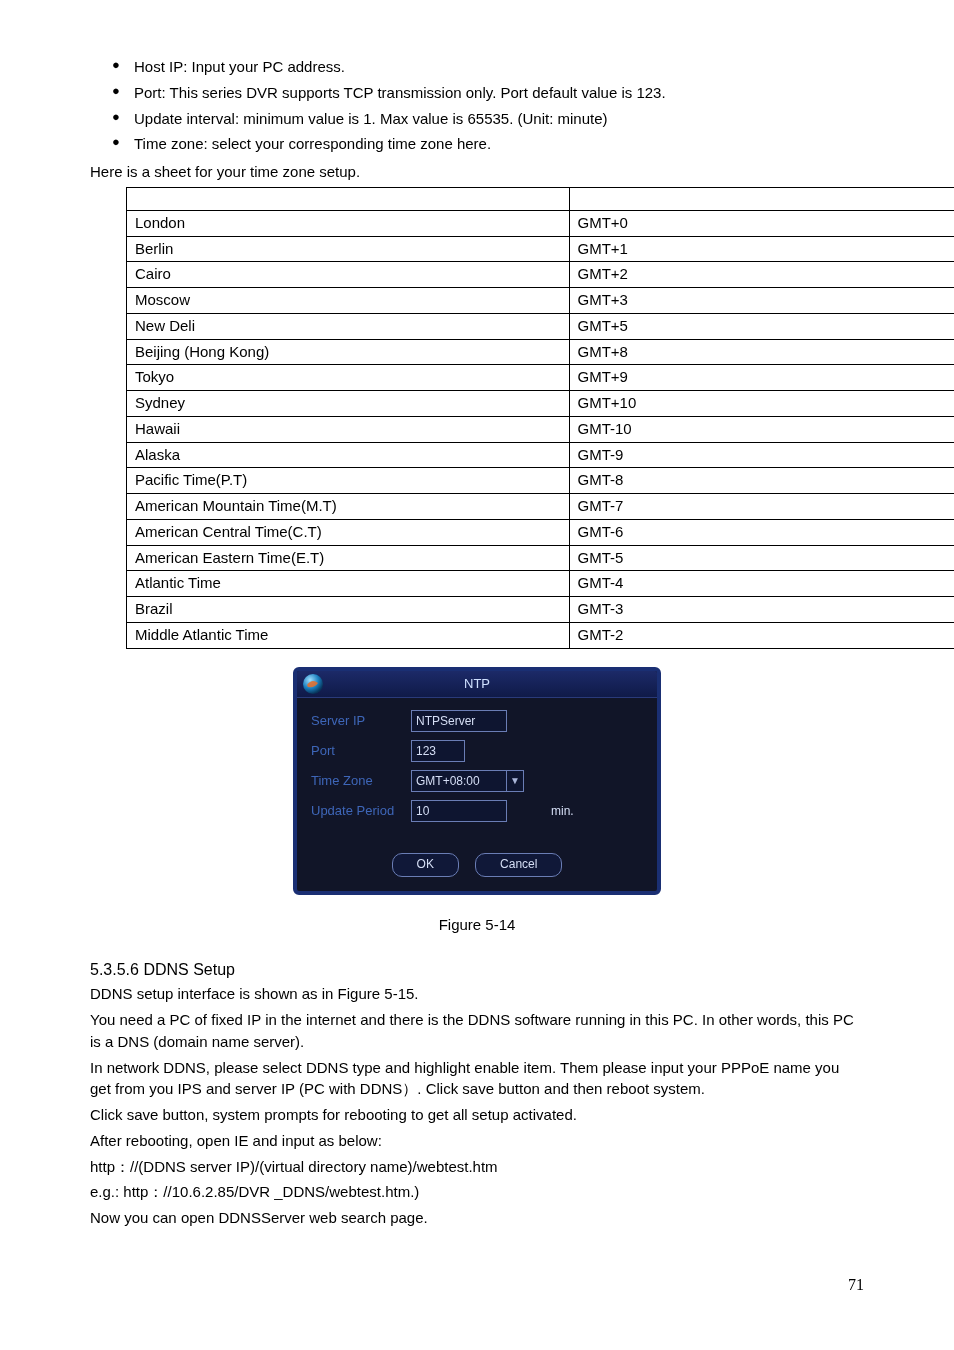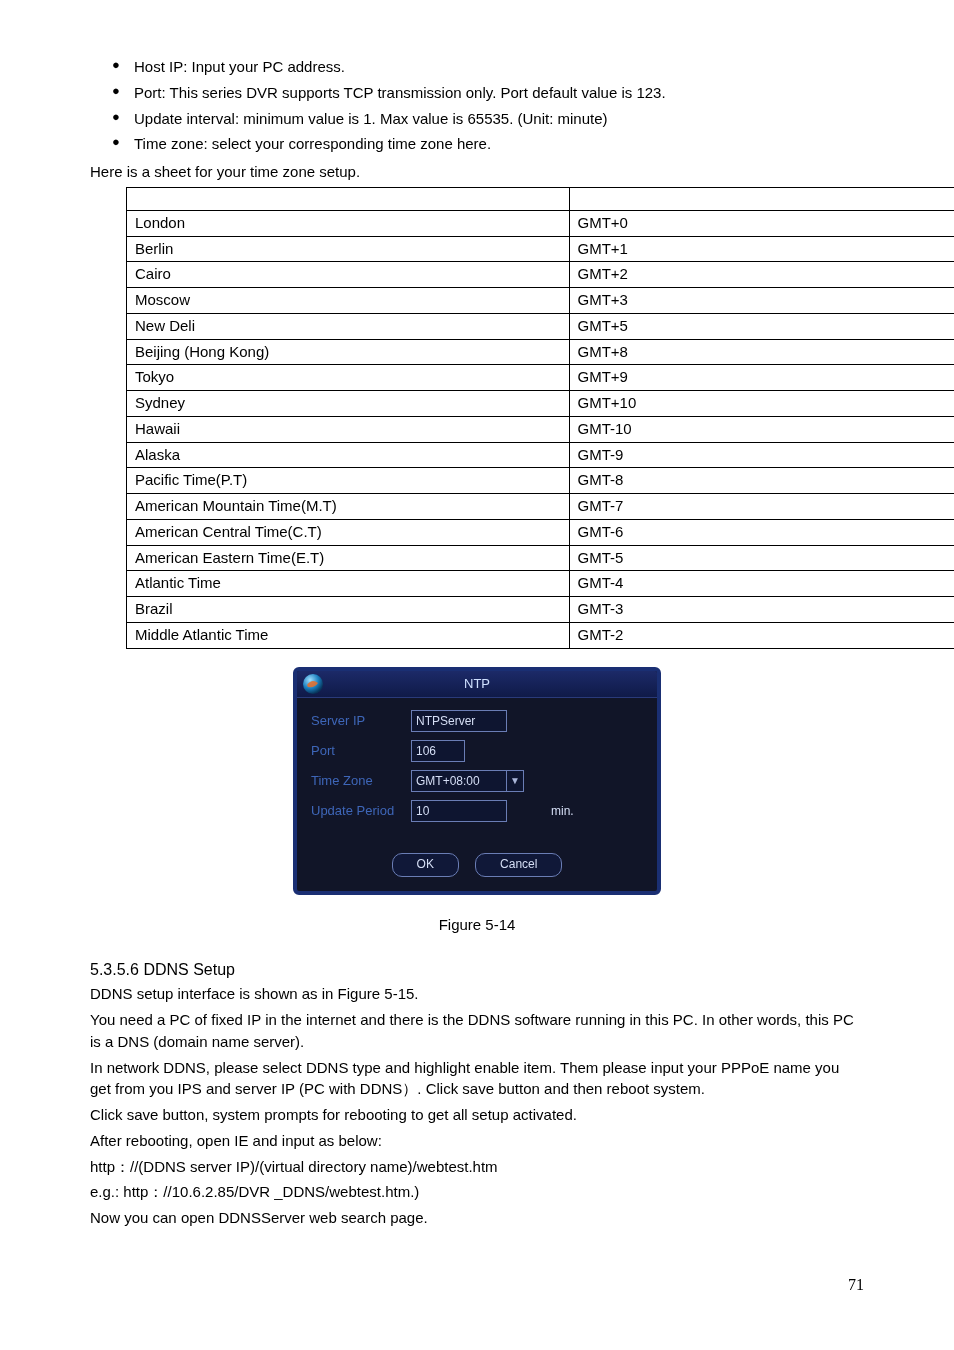--- a/index.html
+++ b/index.html
@@ -255,21 +255,21 @@
       </svg>
       <span>NTP</span>
     </div>
     <div class="body">
       <div class="row">
         <div class="label">Server IP</div>
         <div class="field field-w1">NTPServer</div>
       </div>
       <div class="row">
         <div class="label">Port</div>
-        <div class="field field-w2">106</div>
+        <div class="field field-w2">123</div>
       </div>
       <div class="row">
         <div class="label">Time Zone</div>
         <div class="field-sel">
           <div class="field field-w1">GMT+08:00</div>
           <div class="arrow">▼</div>
         </div>
       </div>
       <div class="row">
         <div class="label">Update Period</div>

